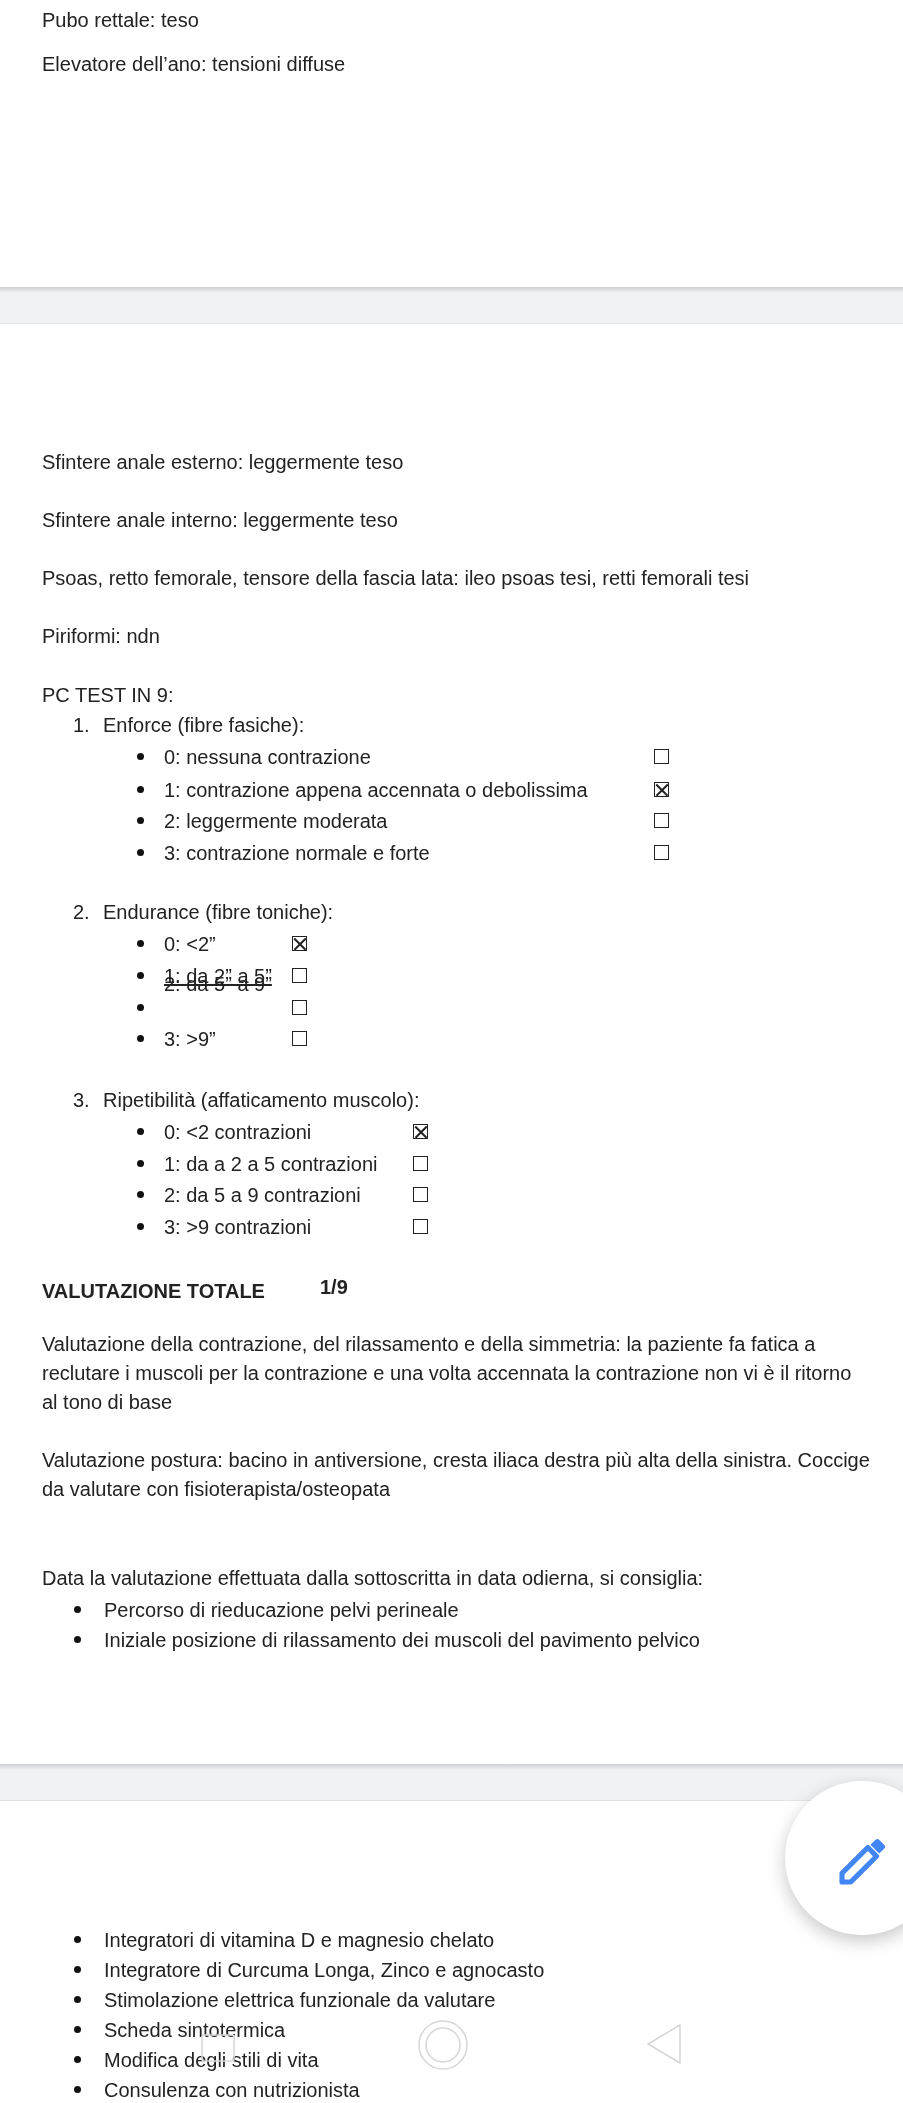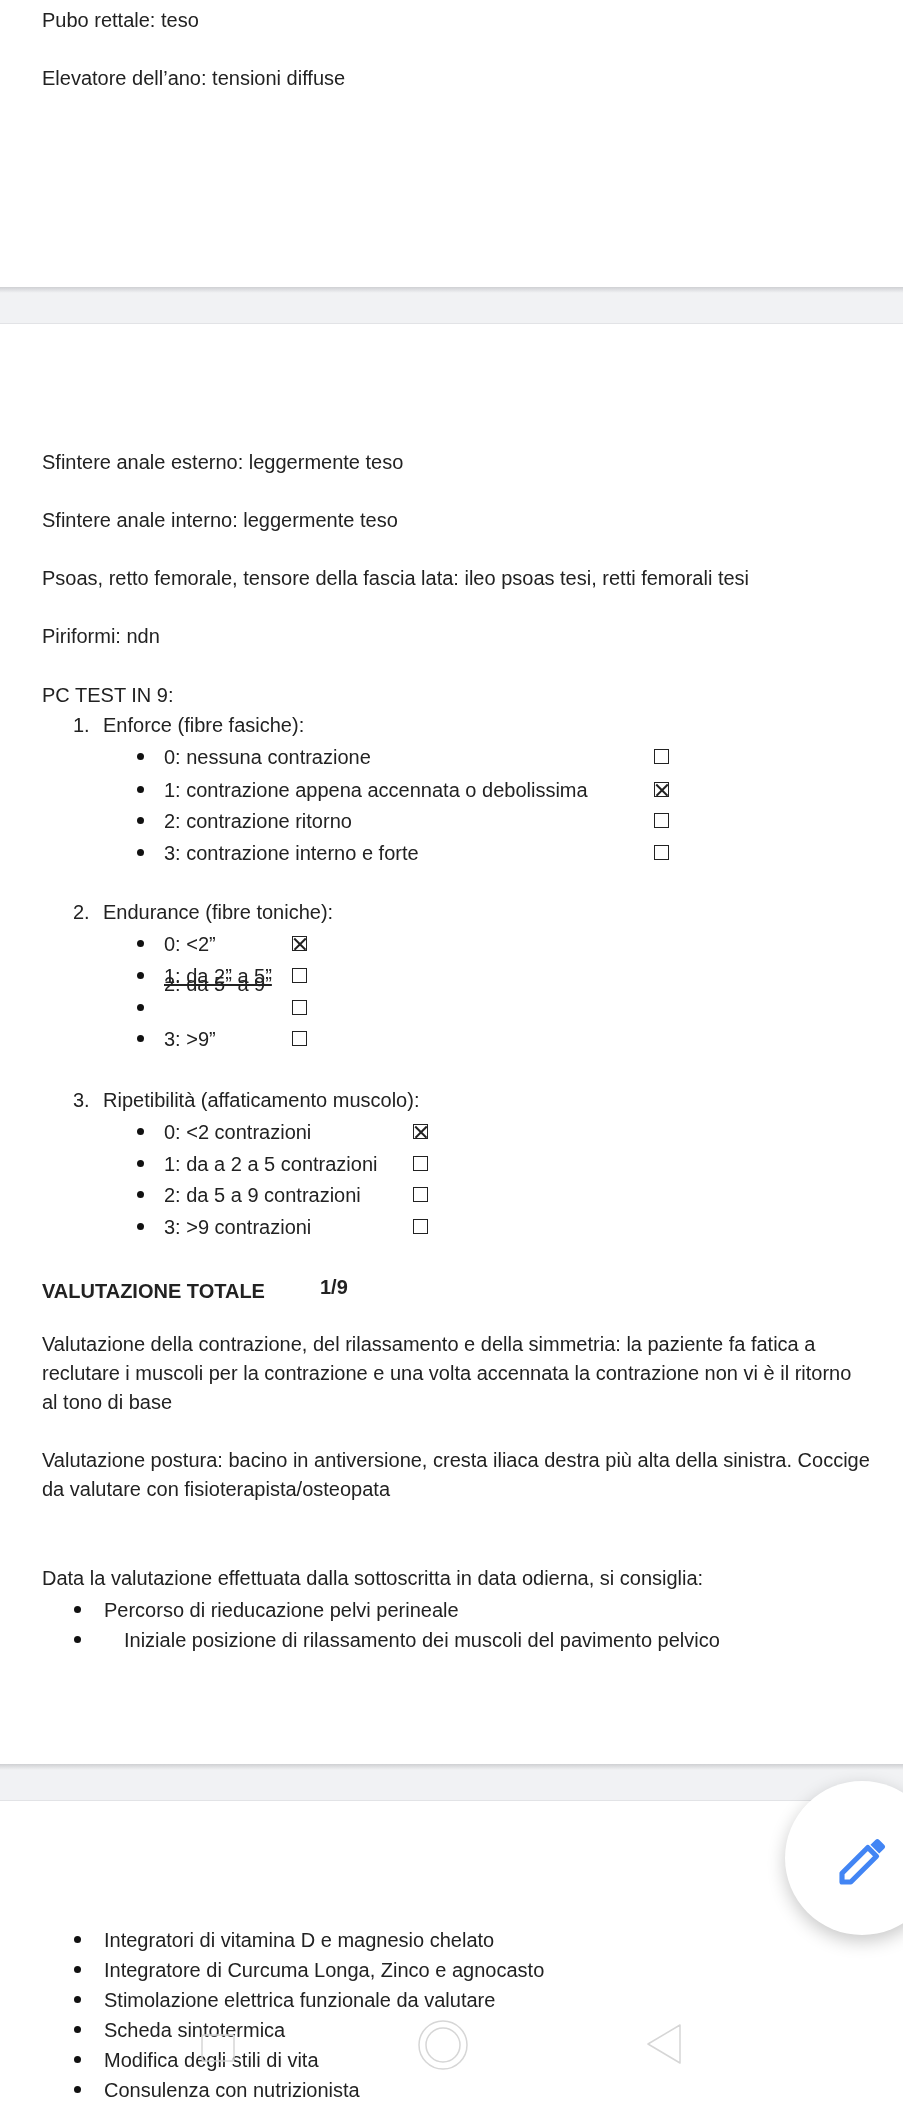--- a/index.html
+++ b/index.html
@@ -19,21 +19,21 @@
   .para { position: absolute; left: 42px; width: 830px; font-size: 20px; line-height: 29px; white-space: normal; }
   .fab { position: absolute; left: 785px; top: 1781px; width: 154px; height: 154px; border-radius: 50%; background: #ffffff; box-shadow: 0 6px 18px rgba(0,0,0,0.22); display: flex; align-items: center; justify-content: center; }
   .fab svg { position: absolute; left: 50px; top: 52px; }
   .nav-icon { position: absolute; }
 </style>
 </head>
 <body>
 
 <div class="page" style="top:0; height:324px;">
   <div class="t" style="left:42px; top:8px;">Pubo rettale: teso</div>
-  <div class="t" style="left:42px; top:66px;">Elevatore dell’ano: tensioni diffuse</div>
+  <div class="t" style="left:42px; top:52px;">Elevatore dell’ano: tensioni diffuse</div>
 </div>
 
 <div class="gap" style="top:287px; height:37px;"></div>
 
 <div class="page" style="top:324px; height:1440px;"></div>
 
 <div class="t" style="left:42px; top:450px;">Sfintere anale esterno: leggermente teso</div>
 <div class="t" style="left:42px; top:508px;">Sfintere anale interno: leggermente teso</div>
 <div class="t" style="left:42px; top:566px;">Psoas, retto femorale, tensore della fascia lata: ileo psoas tesi, retti femorali tesi</div>
 <div class="t" style="left:42px; top:624px;">Piriformi: ndn</div>
@@ -45,25 +45,25 @@
 
 <div class="dot" style="left:137px; top:753px;"></div>
 <div class="t" style="left:164px; top:745px;">0: nessuna contrazione</div>
 <div class="cb" style="left:654px; top:749px;"></div>
 
 <div class="dot" style="left:137px; top:786px;"></div>
 <div class="t" style="left:164px; top:778px;">1: contrazione appena accennata o debolissima</div>
 <div class="cb checked" style="left:654px; top:782px;"></div>
 
 <div class="dot" style="left:137px; top:817px;"></div>
-<div class="t" style="left:164px; top:809px;">2: contrazione ritorno</div>
+<div class="t" style="left:164px; top:809px;">2: leggermente moderata</div>
 <div class="cb" style="left:654px; top:813px;"></div>
 
 <div class="dot" style="left:137px; top:849px;"></div>
-<div class="t" style="left:164px; top:841px;">3: contrazione interno e forte</div>
+<div class="t" style="left:164px; top:841px;">3: contrazione normale e forte</div>
 <div class="cb" style="left:654px; top:845px;"></div>
 
 <div class="t" style="left:73px; top:900px;">2.</div>
 <div class="t" style="left:103px; top:900px;">Endurance (fibre toniche):</div>
 
 <div class="dot" style="left:137px; top:940px;"></div>
 <div class="t" style="left:164px; top:932px;">0: &lt;2”</div>
 <div class="cb checked" style="left:292px; top:936px;"></div>
 
 <div class="dot" style="left:137px; top:972px;"></div>
@@ -101,21 +101,21 @@
 <div class="t bold" style="left:320px; top:1275px;">1/9</div>
 
 <div class="para" style="top:1330px;">Valutazione della contrazione, del rilassamento e della simmetria: la paziente fa fatica a reclutare i muscoli per la contrazione e una volta accennata la contrazione non vi è il ritorno al tono di base</div>
 <div class="para" style="top:1446px;">Valutazione postura: bacino in antiversione, cresta iliaca destra più alta della sinistra. Coccige da valutare con fisioterapista/osteopata</div>
 
 <div class="t" style="left:42px; top:1566px;">Data la valutazione effettuata dalla sottoscritta in data odierna, si consiglia:</div>
 
 <div class="dot" style="left:74px; top:1606px;"></div>
 <div class="t" style="left:104px; top:1598px;">Percorso di rieducazione pelvi perineale</div>
 <div class="dot" style="left:74px; top:1636px;"></div>
-<div class="t" style="left:104px; top:1628px;margin-left:20px;">Iniziale posizione di rilassamento dei muscoli del pavimento pelvico</div>
+<div class="t" style="left:104px; top:1628px;">Iniziale posizione di rilassamento dei muscoli del pavimento pelvico</div>
 
 <div class="gap" style="top:1764px; height:37px;"></div>
 
 <div class="page" style="top:1801px; height:302px;"></div>
 
 <div class="dot" style="left:74px; top:1936px;"></div>
 <div class="t" style="left:104px; top:1928px;">Integratori di vitamina D e magnesio chelato</div>
 <div class="dot" style="left:74px; top:1966px;"></div>
 <div class="t" style="left:104px; top:1958px;">Integratore di Curcuma Longa, Zinco e agnocasto</div>
 <div class="dot" style="left:74px; top:1996px;"></div>

